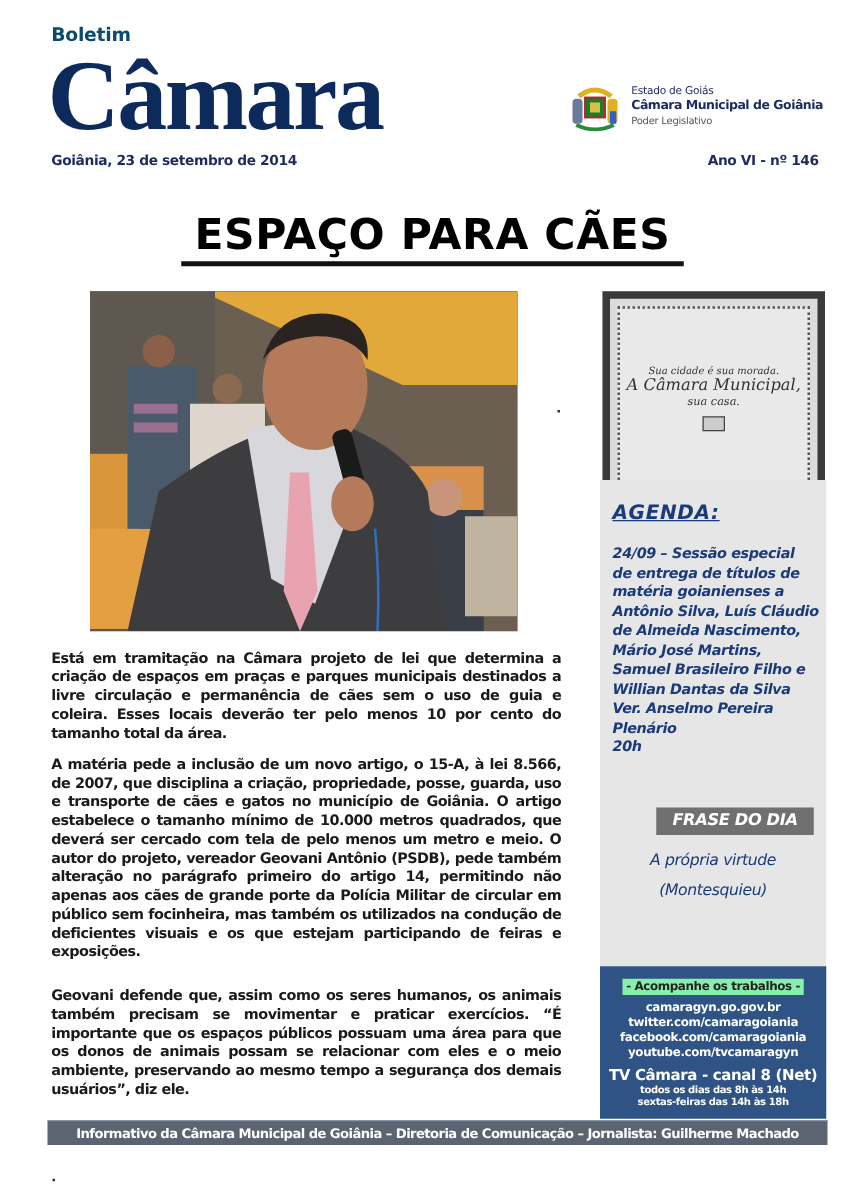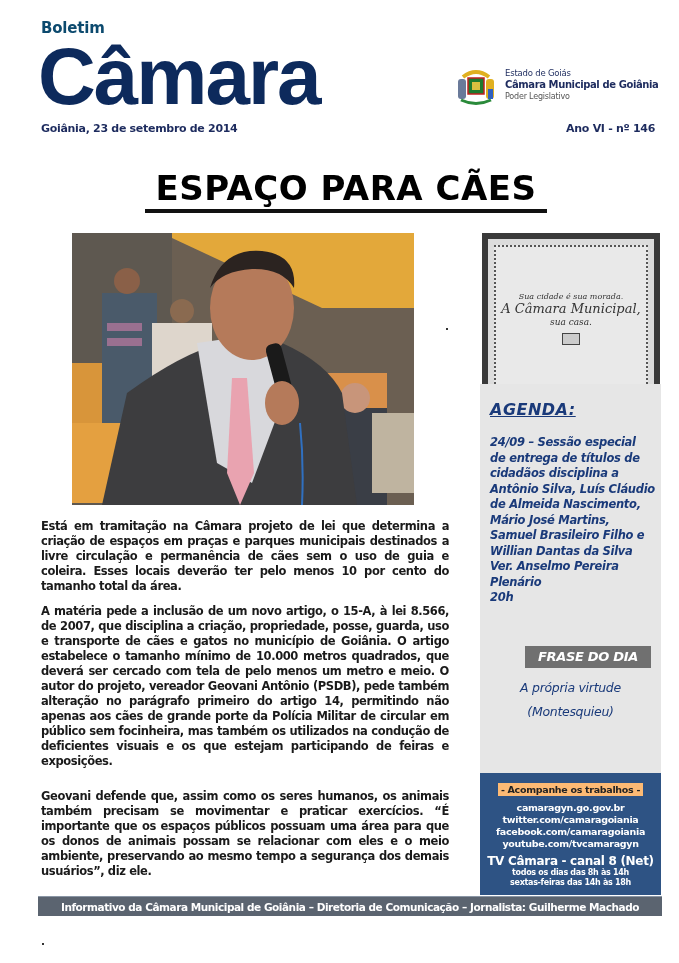--- a/index.html
+++ b/index.html
@@ -1,20 +1,20 @@
 <!DOCTYPE html>
 <html><head>
 <meta charset="utf-8">
 <style>
   * { box-sizing: border-box; margin: 0; padding: 0; }
   html, body { width: 679px; height: 963px; background: #ffffff; overflow: hidden; }
   body { position: relative; font-family: "DejaVu Sans", sans-serif; color: #111; }
 
   .boletim { position: absolute; left: 41px; top: 19px; font-size: 15px; color: #0c4a6e; font-weight: bold; letter-spacing: -0.2px; }
-  .masthead { position: absolute; left: 38px; top: 32px; font-size: 80px; font-weight: bold; color: #0d2a5c; letter-spacing: -2px; line-height: 90px; font-family: Liberation Sans, sans-serif; }
+  .masthead { position: absolute; left: 38px; top: 32px; font-size: 80px; font-weight: bold; color: #0d2a5c; letter-spacing: -2px; line-height: 90px; font-family: Liberation Serif, serif; }
   .date-line { position: absolute; left: 41px; top: 122px; font-size: 11px; font-weight: bold; color: #1d2b5e; letter-spacing: -0.3px; }
 
   .crest { position: absolute; left: 455px; top: 67px; width: 42px; height: 40px; }
   .org { position: absolute; left: 505px; top: 68px; color: #1d2b5e; }
   .org .l1 { font-size: 8.5px; line-height: 11px; letter-spacing: -0.2px; }
   .org .l2 { font-size: 10px; font-weight: bold; line-height: 12px; letter-spacing: -0.4px; }
   .org .l3 { font-size: 8px; line-height: 11px; color: #555; letter-spacing: -0.2px; }
   .issue { position: absolute; right: 24px; top: 122px; font-size: 11px; font-weight: bold; color: #1d2b5e; letter-spacing: -0.3px; }
 
   .headline { position: absolute; left: 145px; top: 168px; width: 402px; text-align: center; font-size: 34px; font-weight: bold; color: #000; letter-spacing: 0.5px; line-height: 40px; }
@@ -30,21 +30,21 @@
   .tile-inner .t3 { font-size: 9px; text-align: right; }
   .tile-emblem { width: 18px; height: 12px; border: 1px solid #444; margin-top: 6px; background: #ccc; }
 
   .sidebar { position: absolute; left: 480px; top: 384px; width: 181px; height: 389px; background: #e6e6e6; }
   .agenda-title { position: absolute; left: 10px; top: 16px; font-size: 16px; font-weight: bold; font-style: italic; color: #1a3a7a; text-decoration: underline; letter-spacing: 0.5px; }
   .agenda-body { position: absolute; left: 10px; top: 51px; width: 168px; font-size: 11.5px; font-weight: bold; font-style: italic; color: #1a3a7a; line-height: 15.5px; letter-spacing: -0.3px; }
   .frase-badge { position: absolute; left: 45px; top: 262px; width: 126px; height: 22px; background: #707070; color: #fff; font-weight: bold; font-style: italic; font-size: 13px; text-align: center; line-height: 22px; letter-spacing: -0.3px; }
   .frase-text { position: absolute; left: 0; top: 292px; width: 181px; text-align: center; font-size: 12.5px; font-style: italic; color: #1a3a7a; line-height: 24px; letter-spacing: -0.3px; }
 
   .follow { position: absolute; left: 480px; top: 773px; width: 181px; height: 122px; background: #2e5384; color: #fff; text-align: center; }
-  .follow-label { display: inline-block; margin-top: 10px; background: #fdba74; color: #222; font-size: 9.5px; font-weight: bold; padding: 1px 3px; letter-spacing: -0.3px; }
+  .follow-label { display: inline-block; margin-top: 10px; background: #86efac; color: #222; font-size: 9.5px; font-weight: bold; padding: 1px 3px; letter-spacing: -0.3px; }
   .follow-links { margin-top: 5px; font-size: 9.5px; font-weight: bold; line-height: 12px; letter-spacing: -0.3px; }
   .follow-tv { margin-top: 4px; font-size: 12px; font-weight: bold; line-height: 14px; letter-spacing: -0.3px; }
   .follow-hours { font-size: 8px; font-weight: bold; line-height: 10px; letter-spacing: -0.3px; }
 
   .body-text { position: absolute; left: 41px; width: 408px; font-size: 11.5px; font-weight: bold; line-height: 15px; text-align: justify; color: #1a1a1a; letter-spacing: -0.4px; }
   .p1 { top: 519px; }
   .p2 { top: 604px; }
   .p3 { top: 789px; }
 
   .footer { position: absolute; left: 38px; top: 896px; width: 624px; height: 20px; background: #5b6470; border-top: 1px solid #8a96a5; color: #fff; font-size: 10.5px; font-weight: bold; text-align: center; line-height: 20px; letter-spacing: -0.45px; white-space: nowrap; overflow: hidden; }
@@ -111,21 +111,21 @@
     <div class="t3">sua casa.</div>
     <div class="tile-emblem"></div>
   </div>
 </div>
 
 <div class="sidebar">
   <div class="agenda-title">AGENDA:</div>
   <div class="agenda-body">
     <div>24/09 – Sessão especial</div>
     <div>de entrega de títulos de</div>
-    <div>cidadãos disciplina a</div>
+    <div>matéria goianienses a</div>
     <div>Antônio Silva, Luís Cláudio</div>
     <div>de Almeida Nascimento,</div>
     <div>Mário José Martins,</div>
     <div>Samuel Brasileiro Filho e</div>
     <div>Willian Dantas da Silva</div>
     <div>Ver. Anselmo Pereira</div>
     <div>Plenário</div>
     <div>20h</div>
   </div>
   <div class="frase-badge">FRASE DO DIA</div>

